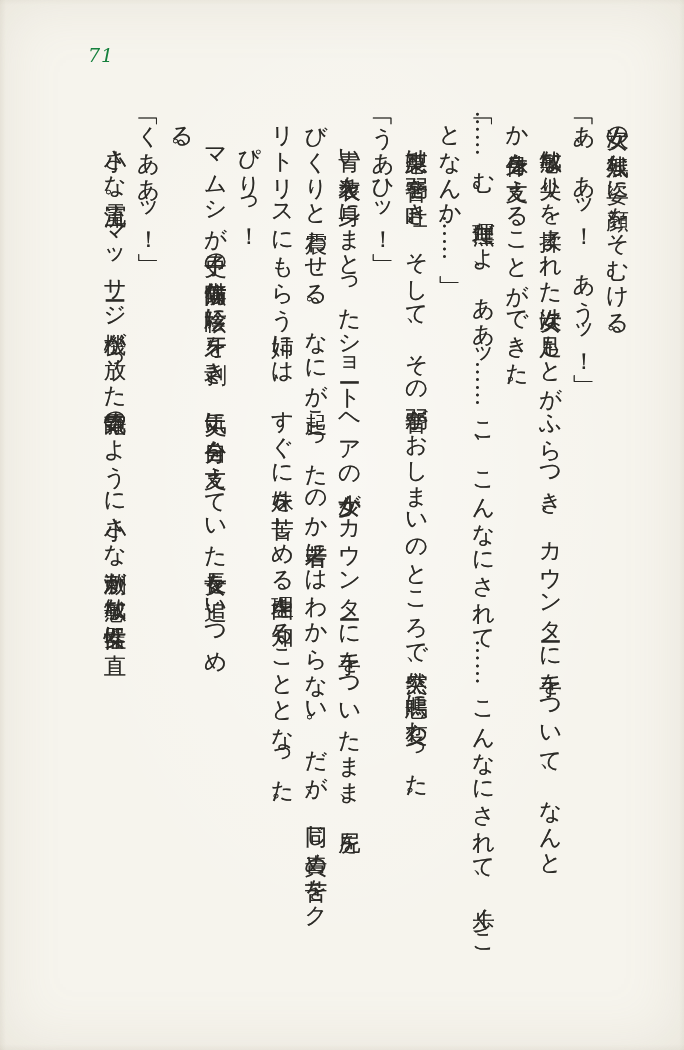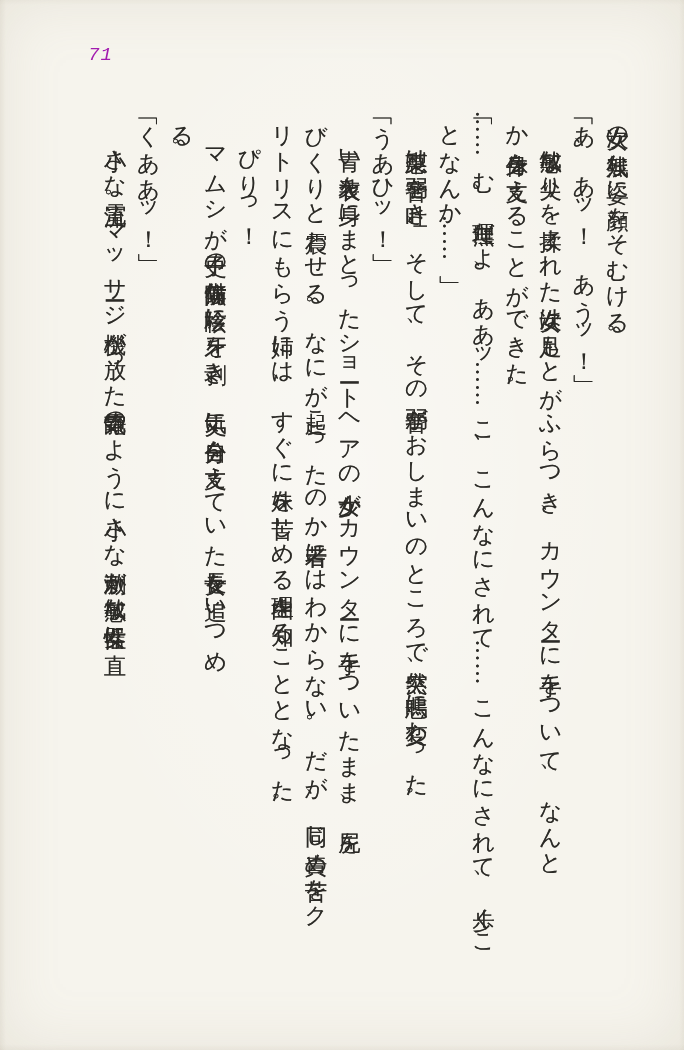--- a/index.html
+++ b/index.html
@@ -26,23 +26,22 @@
       linear-gradient(180deg, rgba(150,140,120,0.06) 0px, rgba(0,0,0,0) 5px),
       #f6f4ed;
     box-shadow: inset 0 0 60px rgba(170,160,135,0.18);
   }
   .page-number {
     position: absolute;
     top: 44px;
     left: 88px;
     font-size: 19px;
     font-style: italic;
-    color: #a21caf;
+    color: #15803d;
     letter-spacing: 1px;
-    font-family: Liberation Mono, monospace;
   }
   .text-block {
     position: absolute;
     top: 110px;
     right: 50px;
     height: 900px;
     writing-mode: vertical-rl;
     text-orientation: mixed;
     color: #2b2a26;
     font-size: 22.5px;

